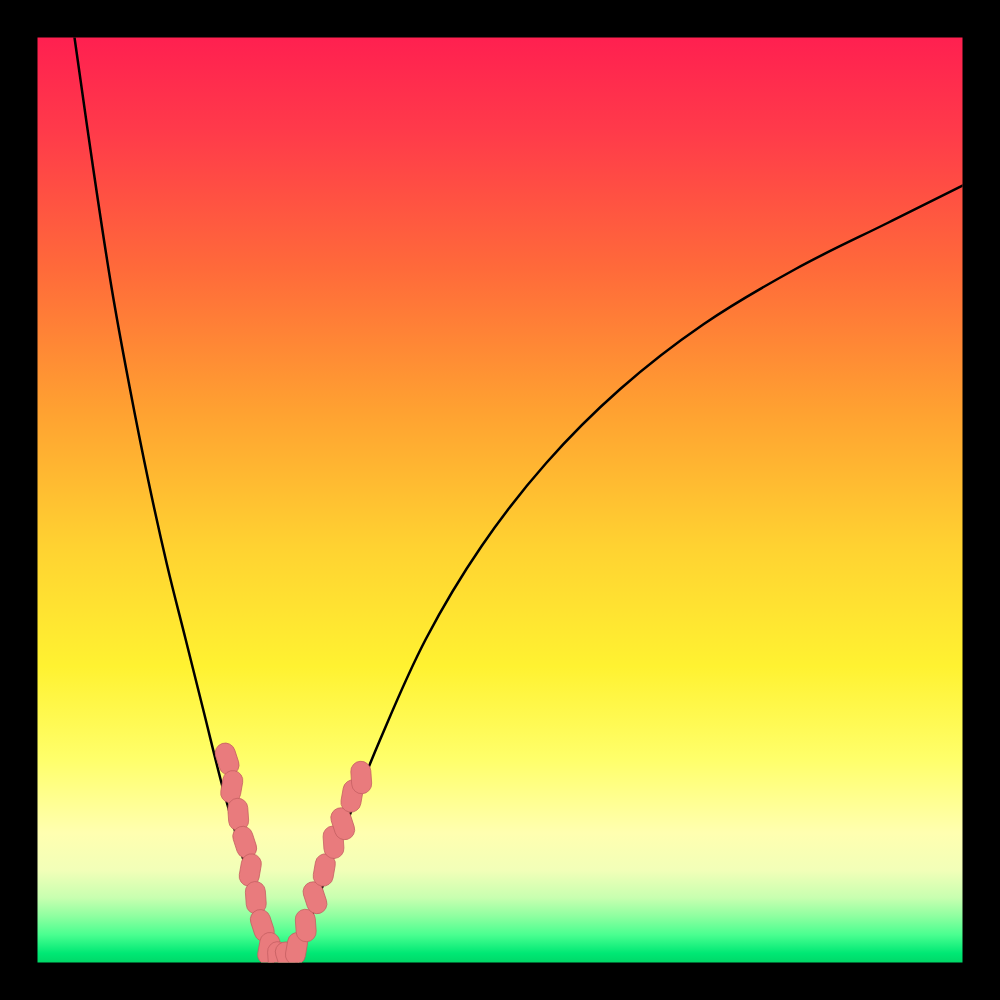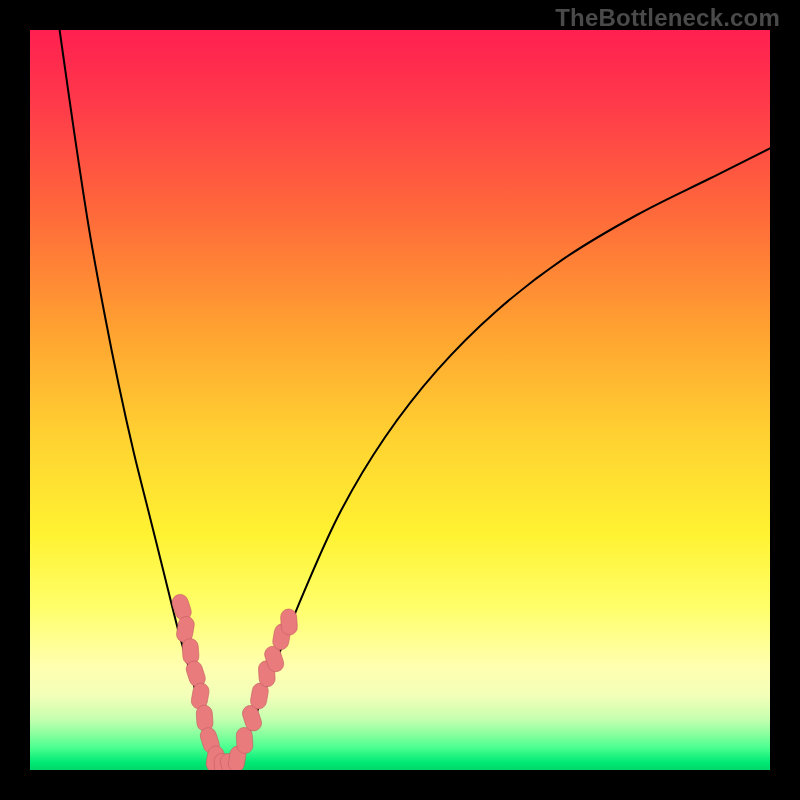--- a/index.html
+++ b/index.html
@@ -57,21 +57,20 @@
     left: 0;
     top: 0;
     width: 740px;
     height: 740px;
   }
 </style>
 </head>
 <body>
 
 <div class="frame">
-  <div class="watermark">TheBottleneck.com</div>
   <div class="plot">
     <svg class="curves" viewBox="0 0 740 740" preserveAspectRatio="none">
       <g id="curve-layer">
           <path d="M 29.6,0 C 32.264,18.648000000000003 39.071999999999996,67.63600000000001 44.4,103.60000000000002 C 49.728,139.56400000000002 53.872,167.83200000000008 59.2,199.80000000000007 C 64.528,231.76800000000006 68.672,253.228 74,281.2 C 79.328,309.17199999999997 83.472,329.892 88.8,355.2 C 94.128,380.508 98.272,399.156 103.60000000000001,421.8 C 108.92800000000001,444.444 113.072,459.688 118.4,481 C 123.72800000000001,502.312 127.87199999999999,518.888 133.2,540.2 C 138.528,561.5120000000001 142.672,579.42 148,599.4 C 153.328,619.38 157.472,632.552 162.8,651.2 C 168.12800000000001,669.8480000000001 172.938,687.016 177.6,703 C 182.262,718.984 186.70200000000003,733.34 188.70000000000002,740" fill="none" stroke="#000000" stroke-width="2" stroke-linecap="round"></path>
           <path d="M 207.20000000000002,740 C 209.864,732.008 215.34,714.248 222,695.6 C 228.66,676.952 234.876,660.376 244.20000000000002,636.4 C 253.52400000000003,612.424 261.812,590.372 273.8,562.4 C 285.788,534.428 296.148,508.972 310.8,481 C 325.452,453.028 337.88399999999996,432.308 355.2,407 C 372.516,381.692 387.02000000000004,363.044 407.00000000000006,340.4 C 426.9800000000001,317.756 443.556,301.17999999999995 466.2,281.2 C 488.844,261.22 507.49199999999996,246.71600000000004 532.8,229.40000000000003 C 558.108,212.08400000000003 580.16,199.65200000000002 606.8,185 C 633.4399999999999,170.34799999999998 656.8240000000001,159.988 680.8000000000001,148 C 704.7760000000001,136.012 729.344,123.72799999999998 740,118.39999999999998" fill="none" stroke="#000000" stroke-width="2" stroke-linecap="round"></path>
         </g>
       <g id="marker-layer">
           <rect x="143.7" y="564.2" width="16" height="26" rx="8" ry="8" fill="#e97b7d" stroke="#c55f62" stroke-width="0.6" transform="rotate(-18 151.7 577.2)"></rect>
           <rect x="147.4" y="586.4" width="16" height="26" rx="8" ry="8" fill="#e97b7d" stroke="#c55f62" stroke-width="0.6" transform="rotate(10 155.4 599.4)"></rect>
           <rect x="152.58" y="608.6" width="16" height="26" rx="8" ry="8" fill="#e97b7d" stroke="#c55f62" stroke-width="0.6" transform="rotate(-4 160.58 621.6)"></rect>

